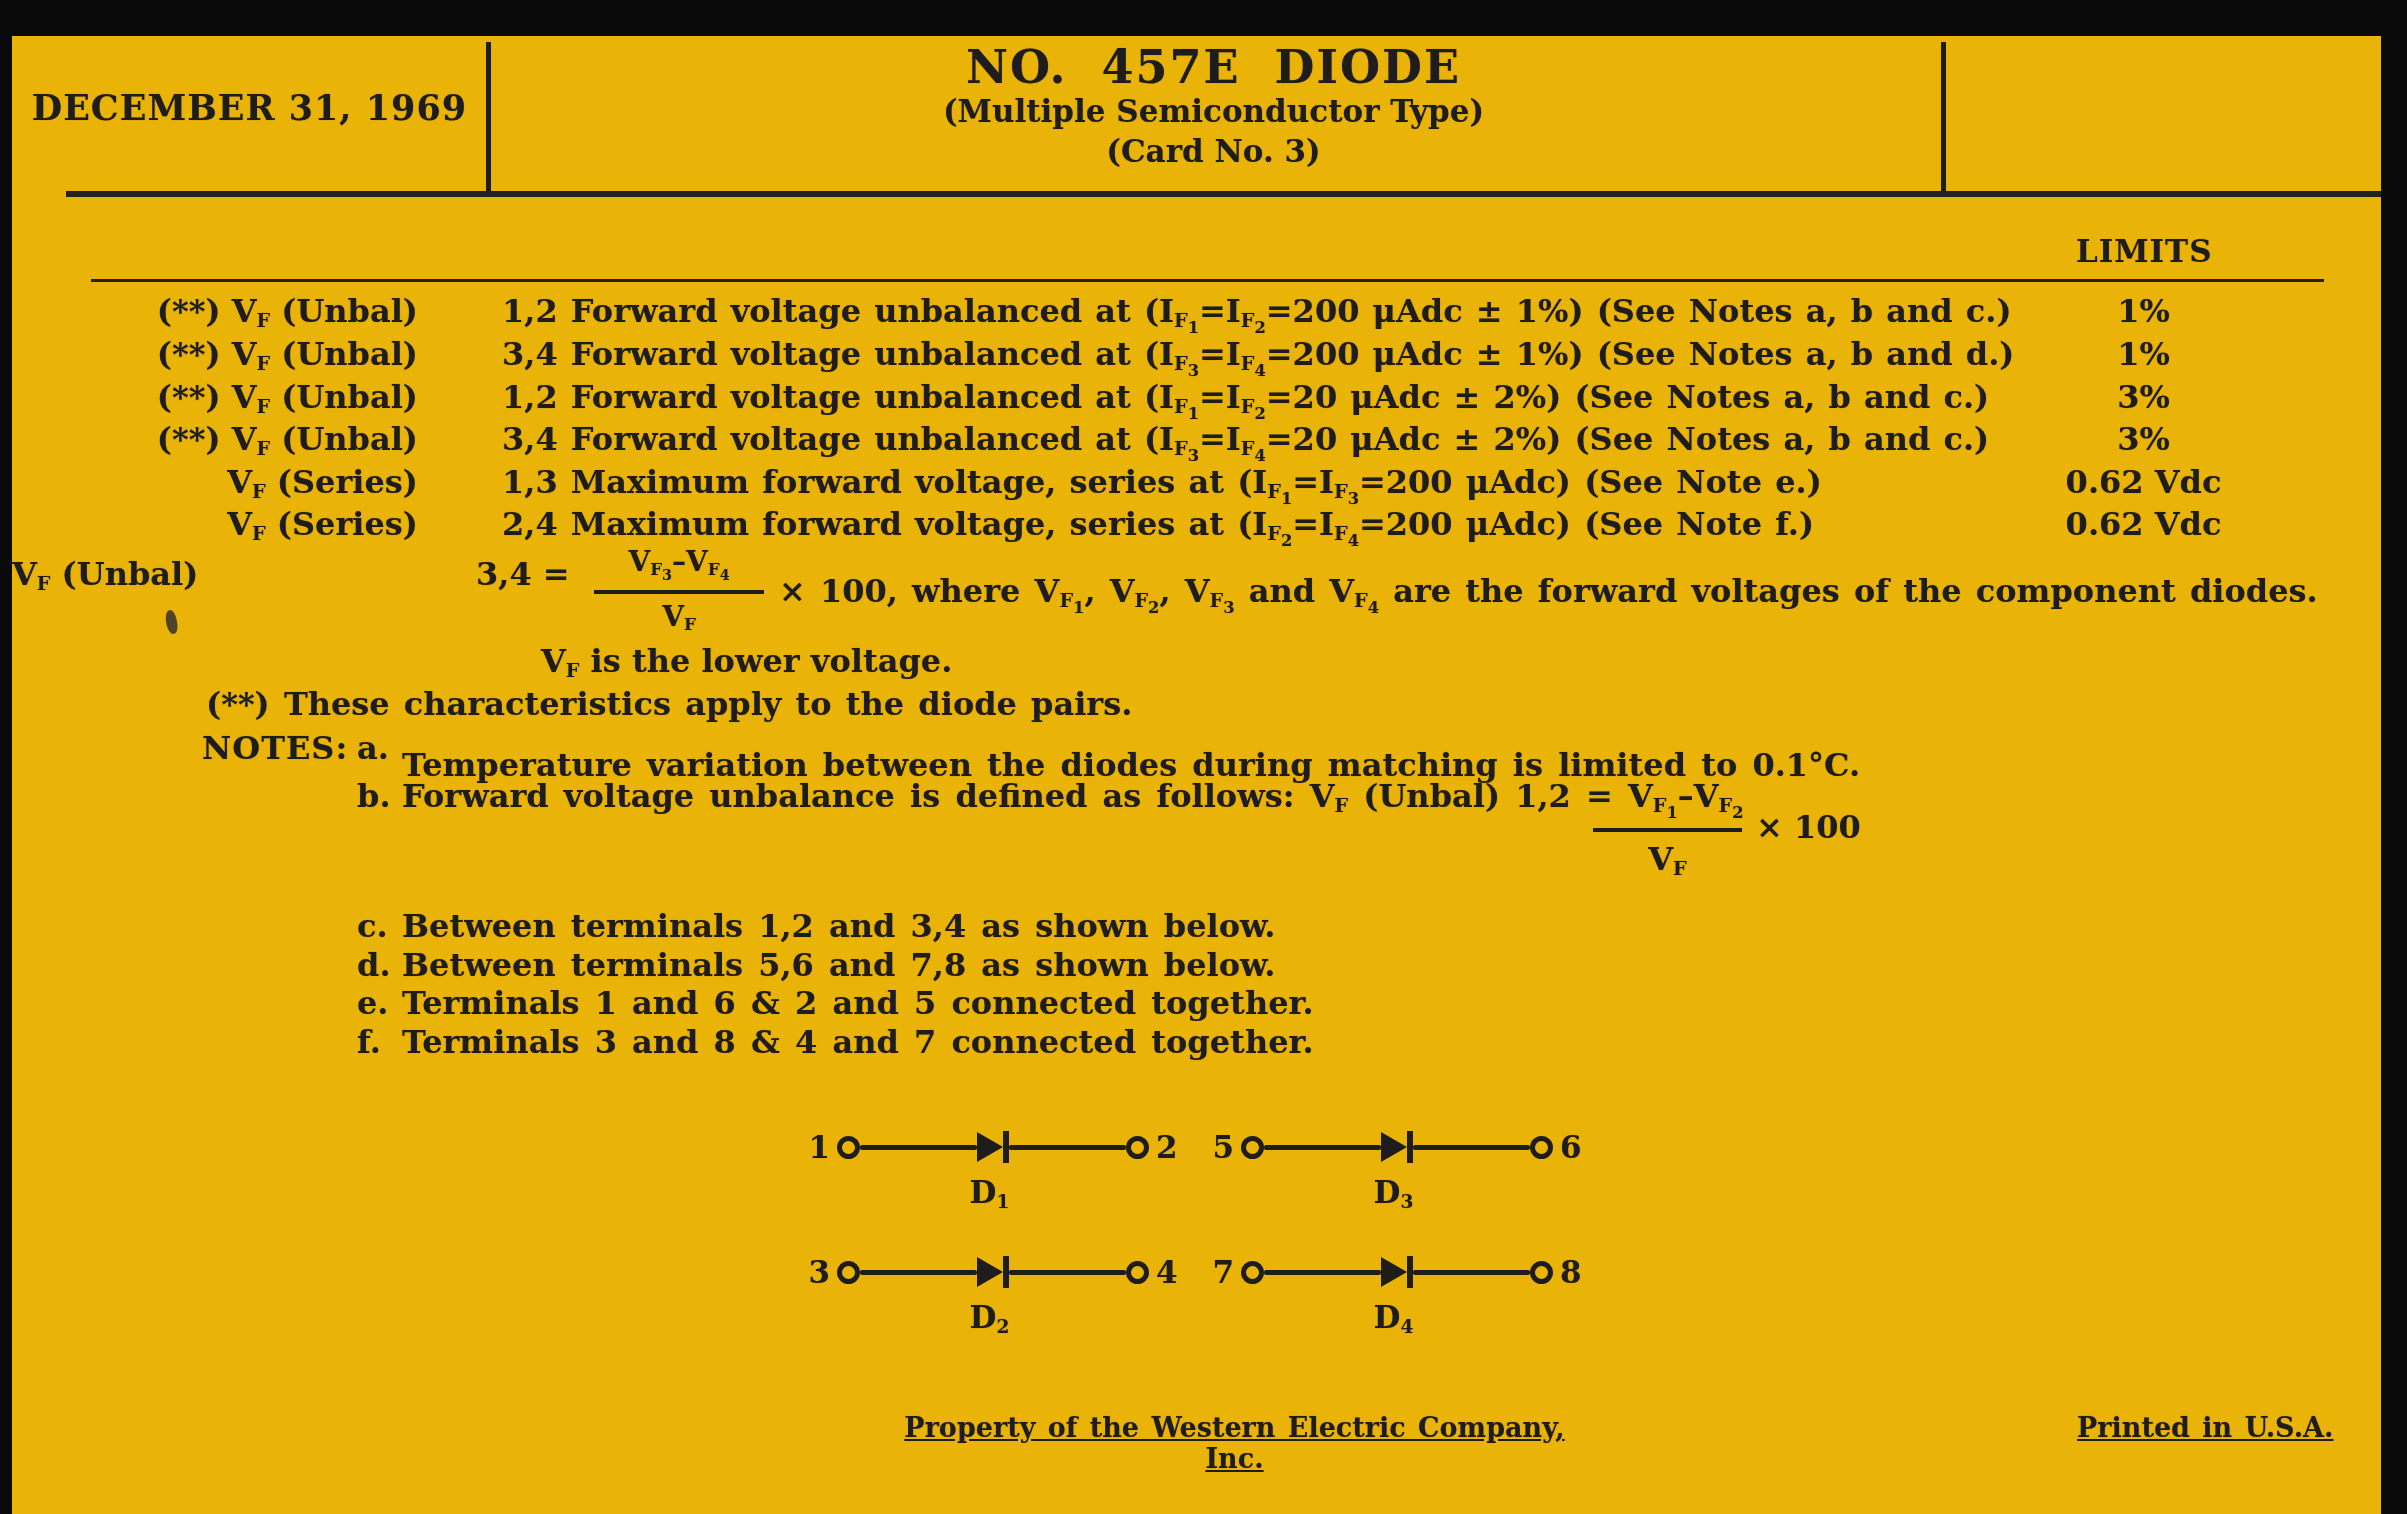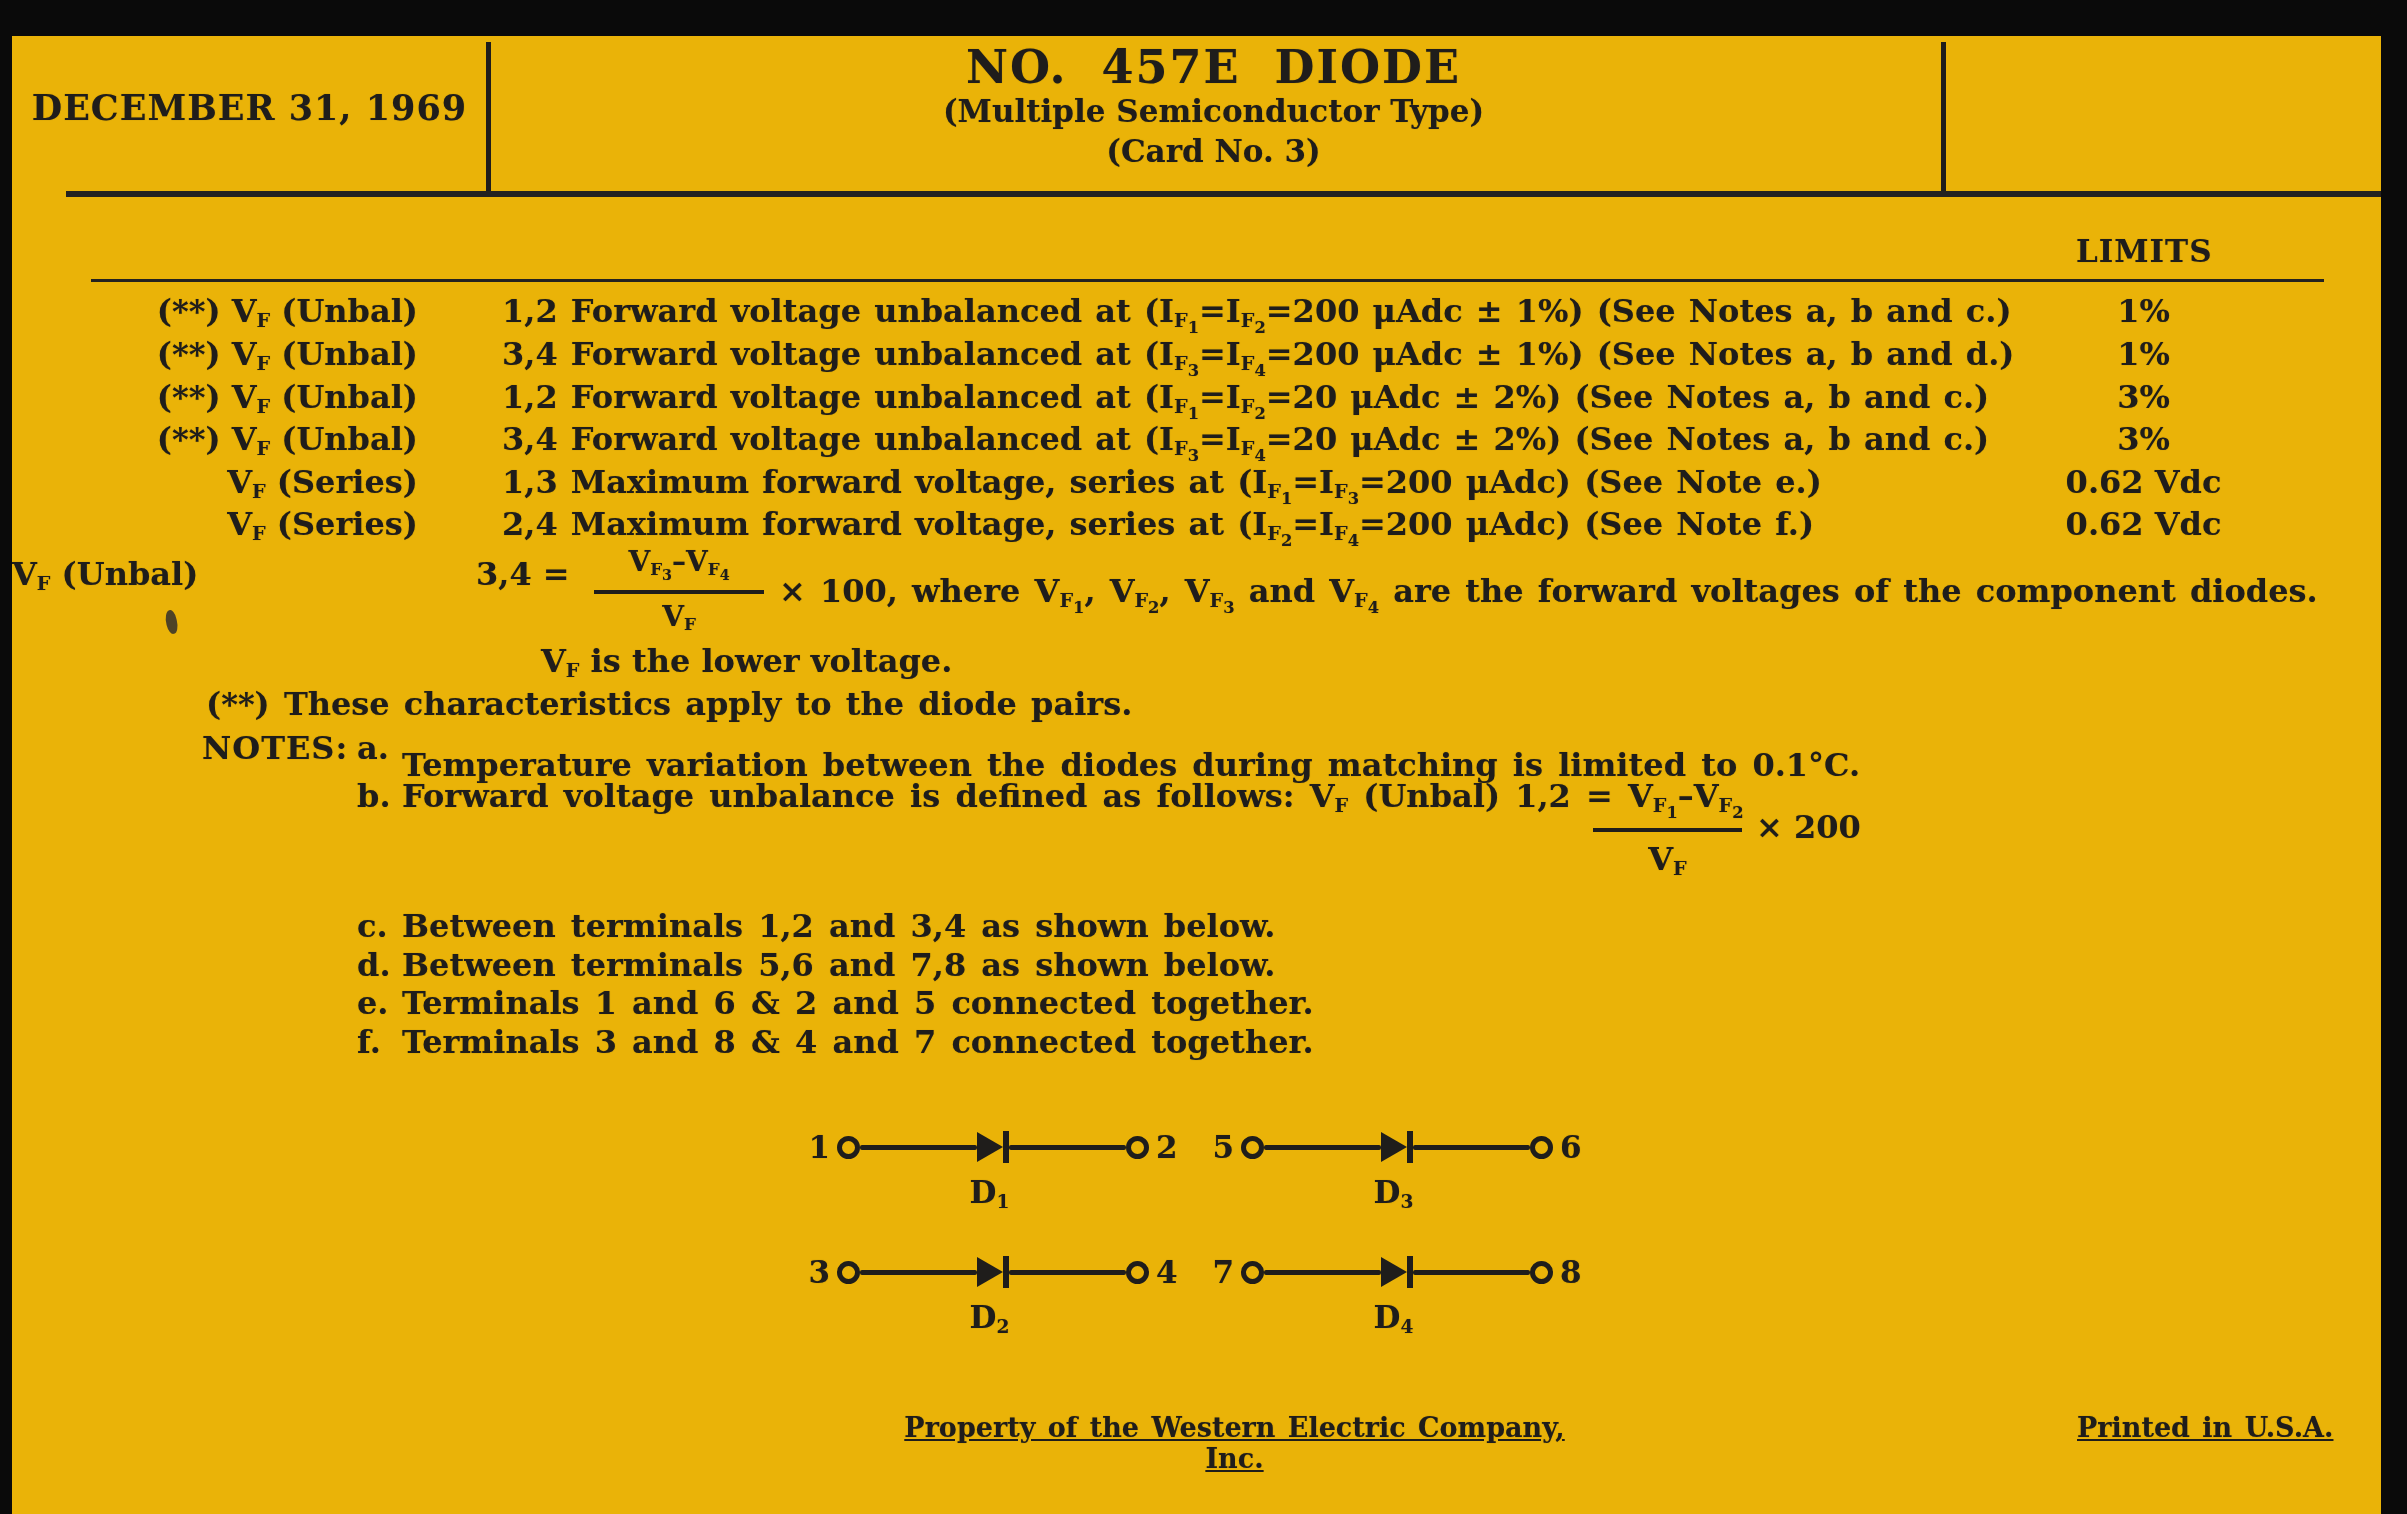--- a/index.html
+++ b/index.html
@@ -115,21 +115,21 @@
   <div class="abs f32" style="left:194px;top:649px;word-spacing:3px;">(**) These characteristics apply to the diode pairs.</div>
 
   <div class="abs f32" style="left:190px;top:693px;letter-spacing:1px;">NOTES:</div>
 
   <div class="abs note-letter" style="left:345px;top:693px;">a.</div>
   <div class="abs note-text" style="left:390px;top:662px;margin-top:48px;">Temperature variation between the diodes during matching is limited to 0.1°C.</div>
 
   <div class="abs note-letter" style="left:345px;top:741px;">b.</div>
   <div class="abs note-text" style="left:390px;top:741px;">Forward voltage unbalance is defined as follows:  V<sub>F</sub> (Unbal) 1,2 = V<sub>F<sub>1</sub></sub>–V<sub>F<sub>2</sub></sub></div>
   <div class="abs fbar" style="left:1581px;top:792px;width:149px;height:4px;"></div>
-  <div class="abs f32" style="left:1744px;top:772px;">× 200</div>
+  <div class="abs f32" style="left:1744px;top:772px;">× 100</div>
   <div class="abs f32" style="left:1581px;top:804px;width:149px;text-align:center;">V<sub>F</sub></div>
 
   <div class="abs note-letter" style="left:345px;top:871px;">c.</div>
   <div class="abs note-text" style="left:390px;top:871px;">Between terminals 1,2 and 3,4 as shown below.</div>
   <div class="abs note-letter" style="left:345px;top:910px;">d.</div>
   <div class="abs note-text" style="left:390px;top:910px;">Between terminals 5,6 and 7,8 as shown below.</div>
   <div class="abs note-letter" style="left:345px;top:948px;">e.</div>
   <div class="abs note-text" style="left:390px;top:948px;">Terminals 1 and 6 &amp; 2 and 5 connected together.</div>
   <div class="abs note-letter" style="left:345px;top:987px;">f.</div>
   <div class="abs note-text" style="left:390px;top:987px;">Terminals 3 and 8 &amp; 4 and 7 connected together.</div>

